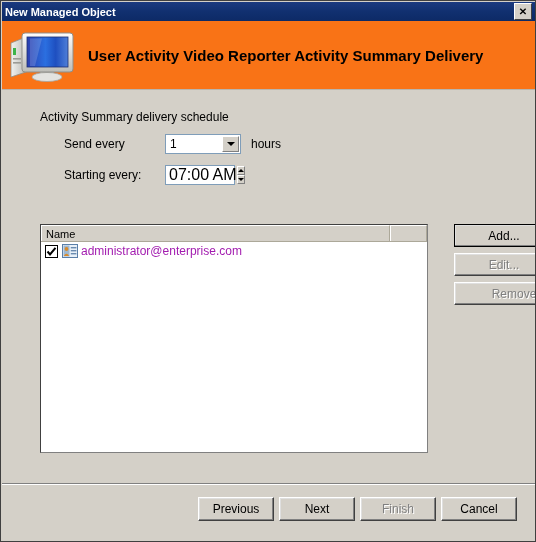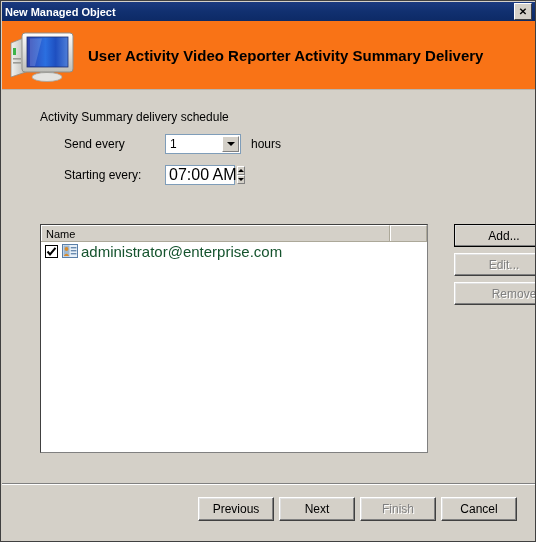--- a/index.html
+++ b/index.html
@@ -245,22 +245,22 @@
     flex: 0 0 auto;
   }
   .lv-check svg { display: block; }
   .lv-icon {
     width: 16px;
     height: 16px;
     margin-left: 4px;
     flex: 0 0 auto;
   }
   .lv-text {
-    font-size: 15px;
-    color: #14532d;
+    font-size: 12px;
+    color: #a21caf;
     margin-left: 3px;
     white-space: nowrap;
   }
   
   .btn {
     position: absolute;
     background: #d4d0c8;
     border-top: 1px solid #ffffff;
     border-left: 1px solid #ffffff;
     border-right: 1px solid #404040;

